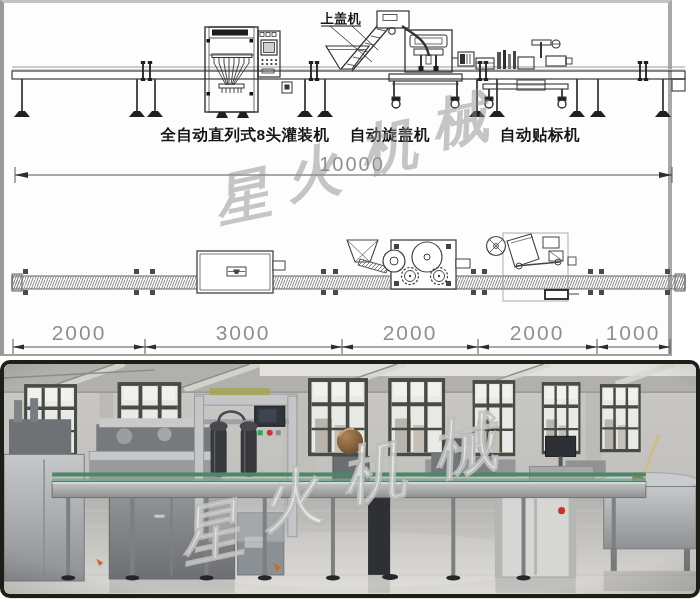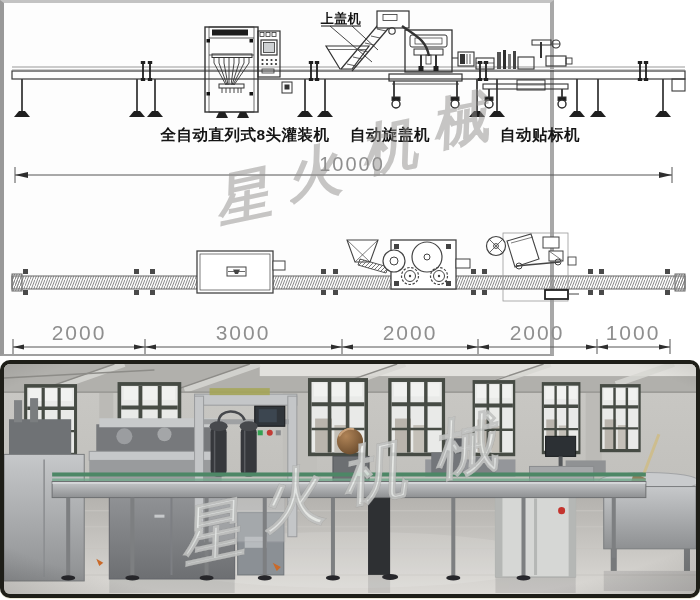--- a/index.html
+++ b/index.html
@@ -1,18 +1,18 @@
 <!DOCTYPE html>
 <html><head>
 <meta charset="utf-8">
 <style>
   html,body{margin:0;padding:0;background:#ffffff;}
   body{width:700px;height:600px;overflow:hidden;font-family:"Liberation Sans",sans-serif;}
   .sheet{
-    box-sizing:border-box;width:554px;height:356px;background:#fdfdfd;
+    box-sizing:border-box;width:672px;height:356px;background:#fdfdfd;
     border-left:4px solid #999999;border-right:4px solid #a8a8a8;
     border-top:3px solid #c3c3c3;border-bottom:2px solid #9f9f9f;
   }
   .gap{height:4px;background:#ffffff;}
   .photo-frame{
     box-sizing:border-box;width:700px;height:238px;background:#1e1e18;
     border-radius:10px;padding:4px;box-shadow:0 1px 0 #e9e7d6;
   }
   .photo{
     width:100%;height:100%;border-radius:6px;overflow:hidden;position:relative;

